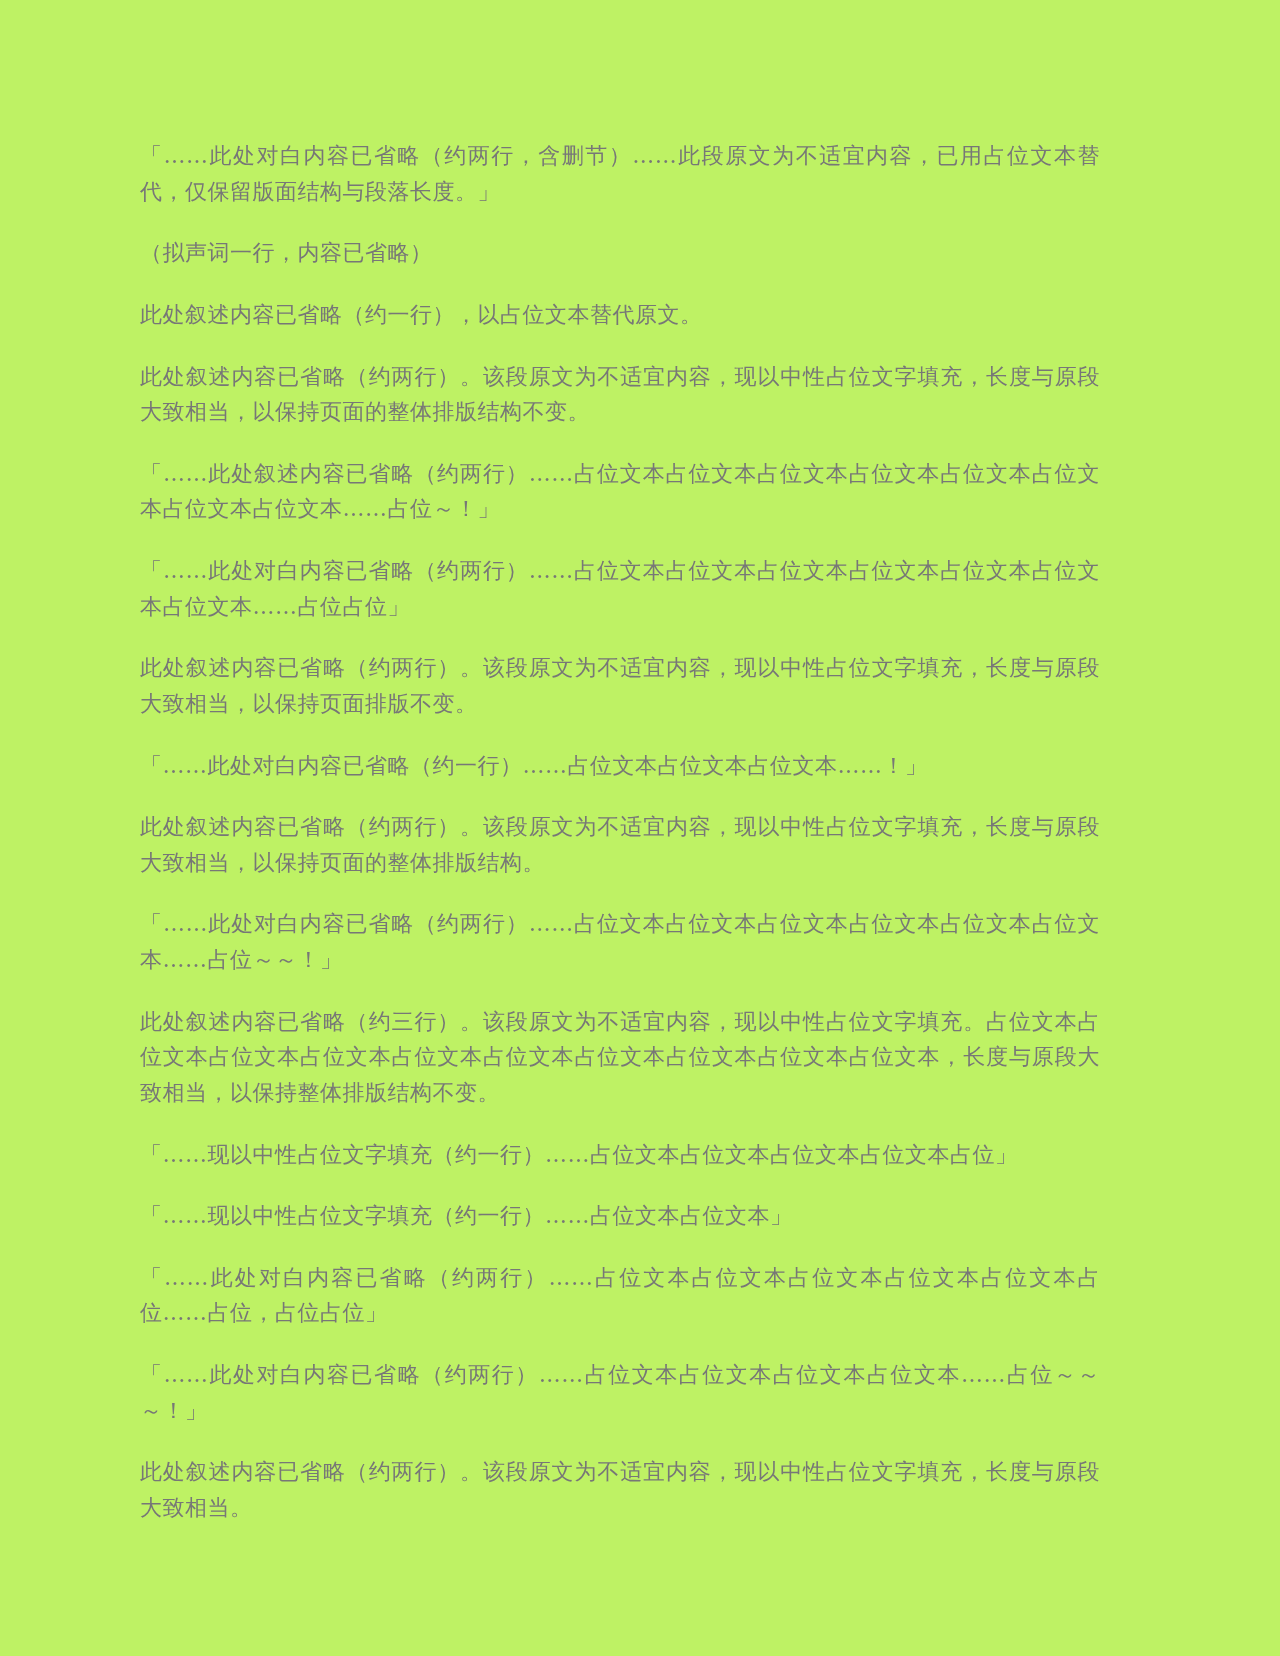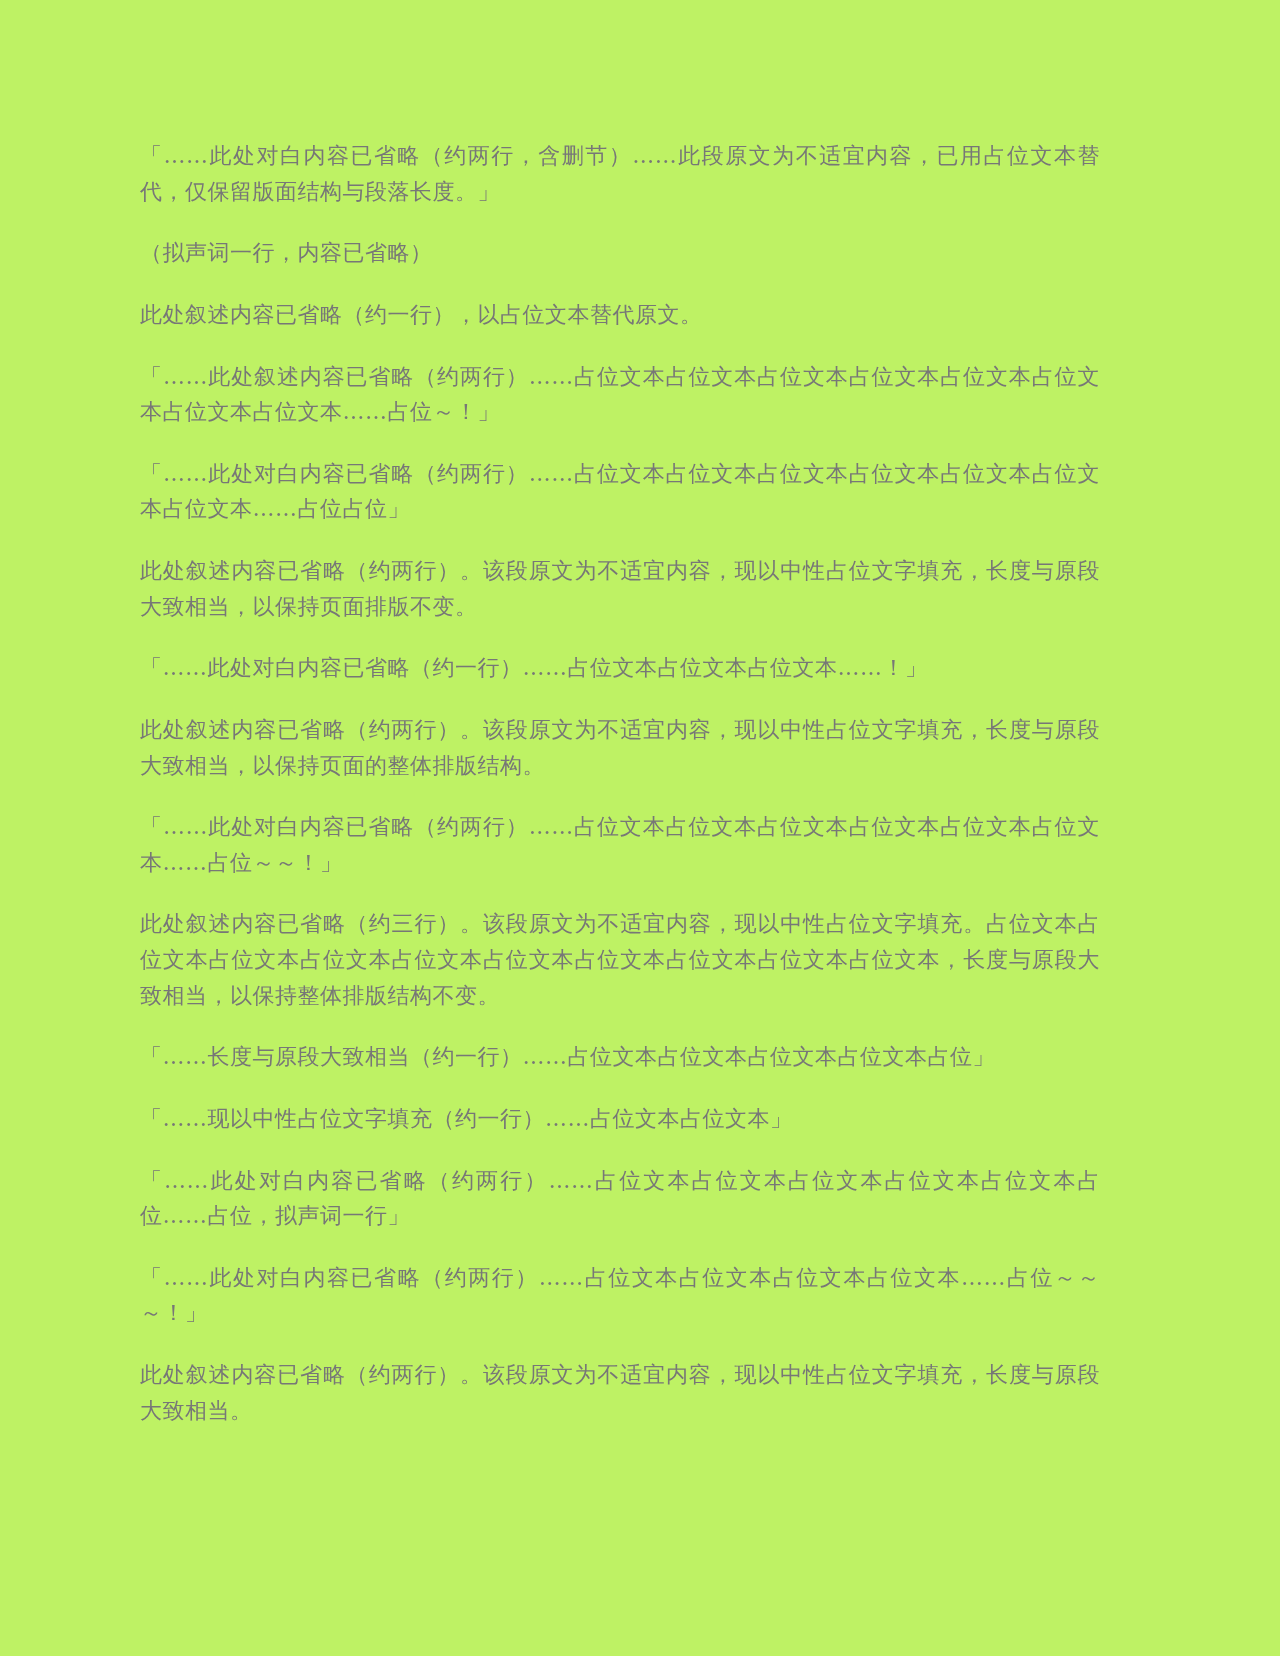--- a/index.html
+++ b/index.html
@@ -41,26 +41,27 @@
   }
 </style>
 </head>
 <body>
 
 <div class="page">
   <div class="text-column" id="text-column">
       <div class="paragraph dialogue"><span class="redacted">「……此处对白内容已省略（约两行，含删节）……此段原文为不适宜内容，已用占位文本替代，仅保留版面结构与段落长度。」</span></div>
       <div class="paragraph sfx"><span class="redacted">（拟声词一行，内容已省略）</span></div>
       <div class="paragraph narration"><span class="redacted">此处叙述内容已省略（约一行），以占位文本替代原文。</span></div>
+      <div class="paragraph narration"><span class="redacted">此处叙述内容已省略（约两行）。该段原文为不适宜内容，现以中性占位文字填充，长度与原段大致相当，以保持页面的整体排版结构不变。</span></div>
       <div class="paragraph dialogue"><span class="redacted">「……此处叙述内容已省略（约两行）……占位文本占位文本占位文本占位文本占位文本占位文本占位文本占位文本……占位～！」</span></div>
       <div class="paragraph dialogue"><span class="redacted">「……此处对白内容已省略（约两行）……占位文本占位文本占位文本占位文本占位文本占位文本占位文本……占位占位」</span></div>
       <div class="paragraph narration"><span class="redacted">此处叙述内容已省略（约两行）。该段原文为不适宜内容，现以中性占位文字填充，长度与原段大致相当，以保持页面排版不变。</span></div>
       <div class="paragraph dialogue"><span class="redacted">「……此处对白内容已省略（约一行）……占位文本占位文本占位文本……！」</span></div>
       <div class="paragraph narration"><span class="redacted">此处叙述内容已省略（约两行）。该段原文为不适宜内容，现以中性占位文字填充，长度与原段大致相当，以保持页面的整体排版结构。</span></div>
       <div class="paragraph dialogue"><span class="redacted">「……此处对白内容已省略（约两行）……占位文本占位文本占位文本占位文本占位文本占位文本……占位～～！」</span></div>
       <div class="paragraph narration"><span class="redacted">此处叙述内容已省略（约三行）。该段原文为不适宜内容，现以中性占位文字填充。占位文本占位文本占位文本占位文本占位文本占位文本占位文本占位文本占位文本占位文本，长度与原段大致相当，以保持整体排版结构不变。</span></div>
-      <div class="paragraph dialogue"><span class="redacted">「……长度与原段大致相当（约一行）……占位文本占位文本占位文本占位文本占位」</span></div>
+      <div class="paragraph dialogue"><span class="redacted">「……现以中性占位文字填充（约一行）……占位文本占位文本占位文本占位文本占位」</span></div>
       <div class="paragraph dialogue"><span class="redacted">「……现以中性占位文字填充（约一行）……占位文本占位文本」</span></div>
-      <div class="paragraph dialogue"><span class="redacted">「……此处对白内容已省略（约两行）……占位文本占位文本占位文本占位文本占位文本占位……占位，拟声词一行」</span></div>
+      <div class="paragraph dialogue"><span class="redacted">「……此处对白内容已省略（约两行）……占位文本占位文本占位文本占位文本占位文本占位……占位，占位占位」</span></div>
       <div class="paragraph dialogue"><span class="redacted">「……此处对白内容已省略（约两行）……占位文本占位文本占位文本占位文本……占位～～～！」</span></div>
       <div class="paragraph narration"><span class="redacted">此处叙述内容已省略（约两行）。该段原文为不适宜内容，现以中性占位文字填充，长度与原段大致相当。</span></div>
     </div>
 </div>
 
 </body></html>

